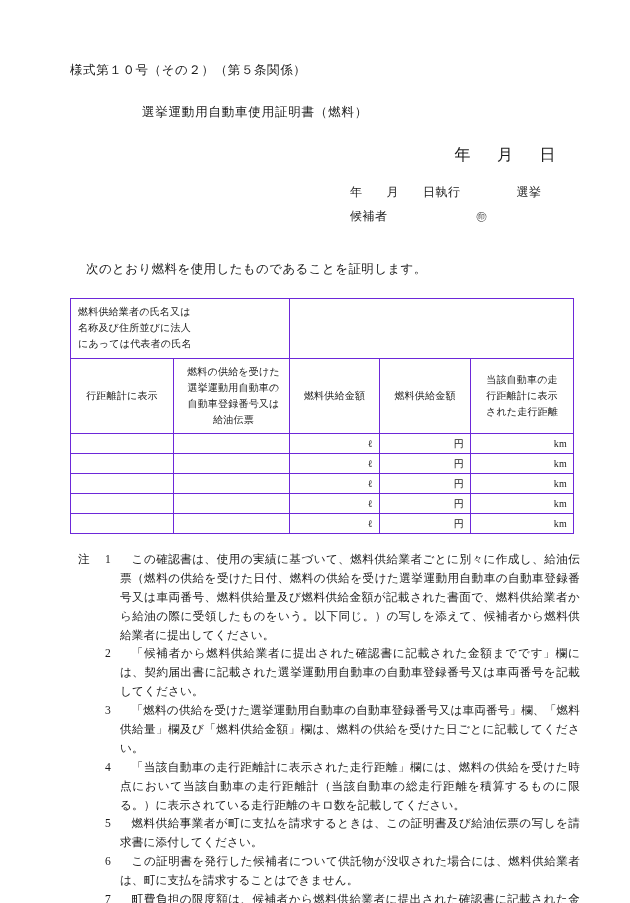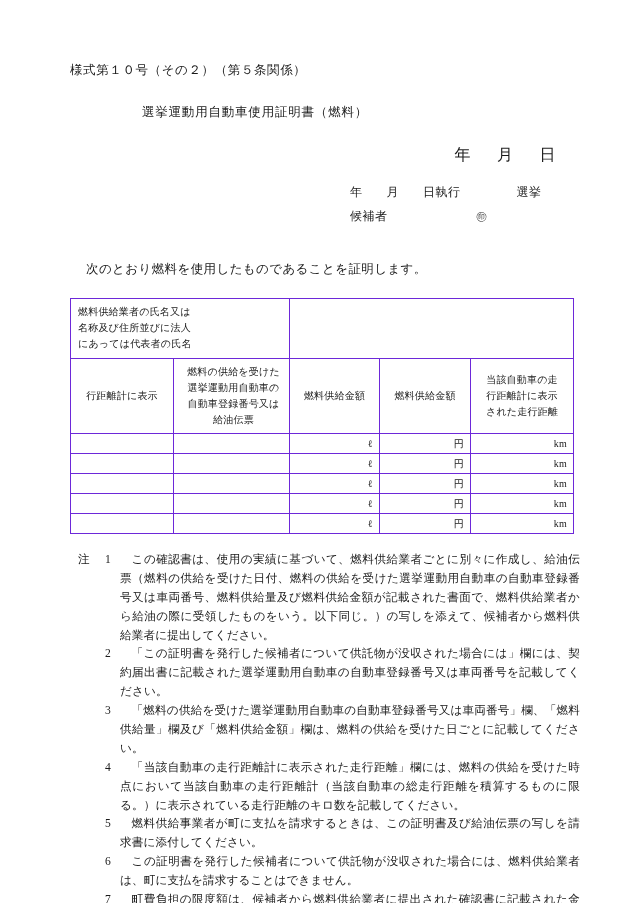--- a/index.html
+++ b/index.html
@@ -283,21 +283,21 @@
 
   <div class="notes">
     <div class="notes-head">注</div>
     <ol class="note-list">
       <li class="note-item">
         <span class="note-num">1</span>
         <span class="note-body">この確認書は、使用の実績に基づいて、燃料供給業者ごとに別々に作成し、給油伝票（燃料の供給を受けた日付、燃料の供給を受けた選挙運動用自動車の自動車登録番号又は車両番号、燃料供給量及び燃料供給金額が記載された書面で、燃料供給業者から給油の際に受領したものをいう。以下同じ。）の写しを添えて、候補者から燃料供給業者に提出してください。</span>
       </li>
       <li class="note-item">
         <span class="note-num">2</span>
-        <span class="note-body">「この証明書を発行した候補者について供託物が没収された場合には」欄には、契約届出書に記載された選挙運動用自動車の自動車登録番号又は車両番号を記載してください。</span>
+        <span class="note-body">「候補者から燃料供給業者に提出された確認書に記載された金額までです」欄には、契約届出書に記載された選挙運動用自動車の自動車登録番号又は車両番号を記載してください。</span>
       </li>
       <li class="note-item">
         <span class="note-num">3</span>
         <span class="note-body">「燃料の供給を受けた選挙運動用自動車の自動車登録番号又は車両番号」欄、「燃料供給量」欄及び「燃料供給金額」欄は、燃料の供給を受けた日ごとに記載してください。</span>
       </li>
       <li class="note-item">
         <span class="note-num">4</span>
         <span class="note-body">「当該自動車の走行距離計に表示された走行距離」欄には、燃料の供給を受けた時点において当該自動車の走行距離計（当該自動車の総走行距離を積算するものに限る。）に表示されている走行距離のキロ数を記載してください。</span>
       </li>
       <li class="note-item">

